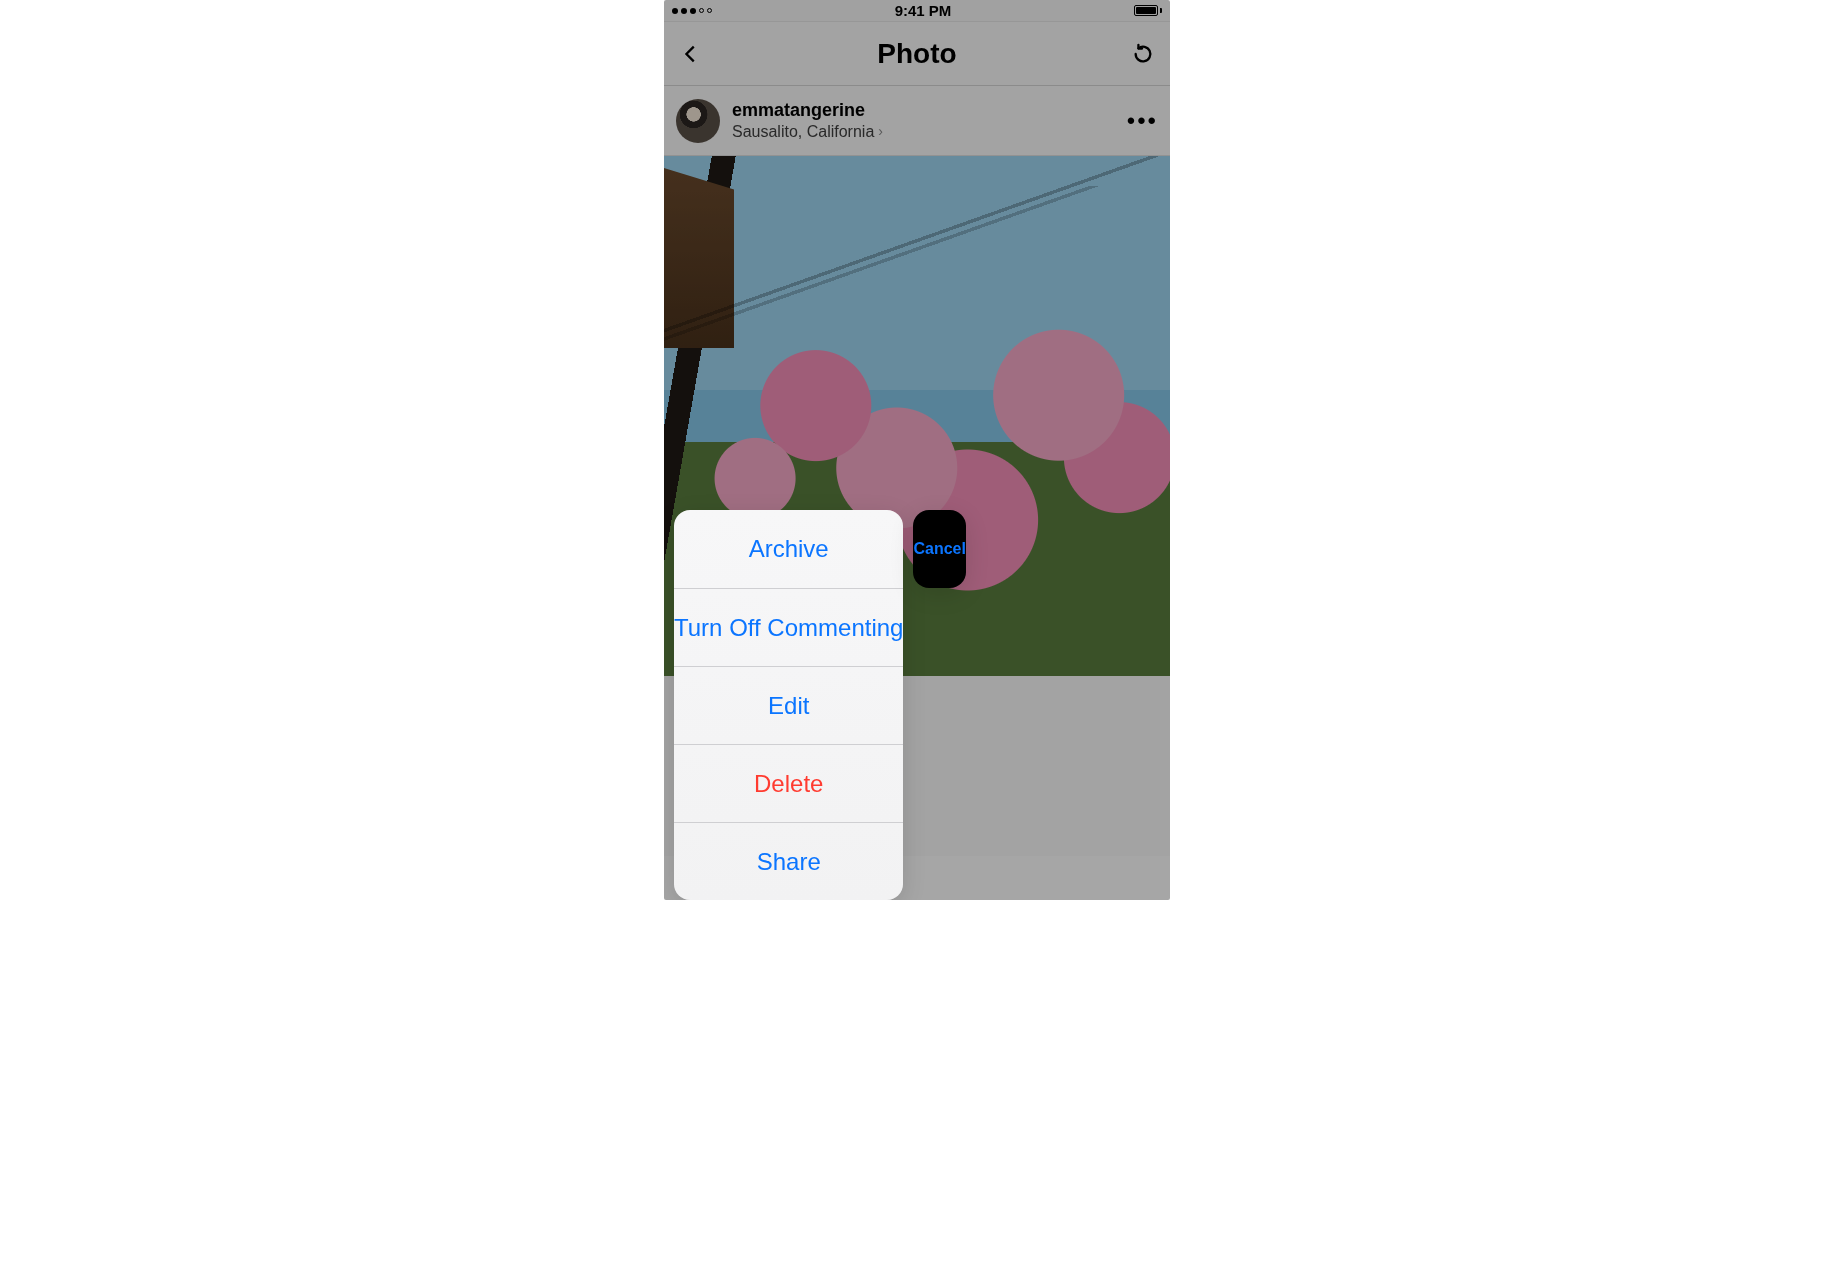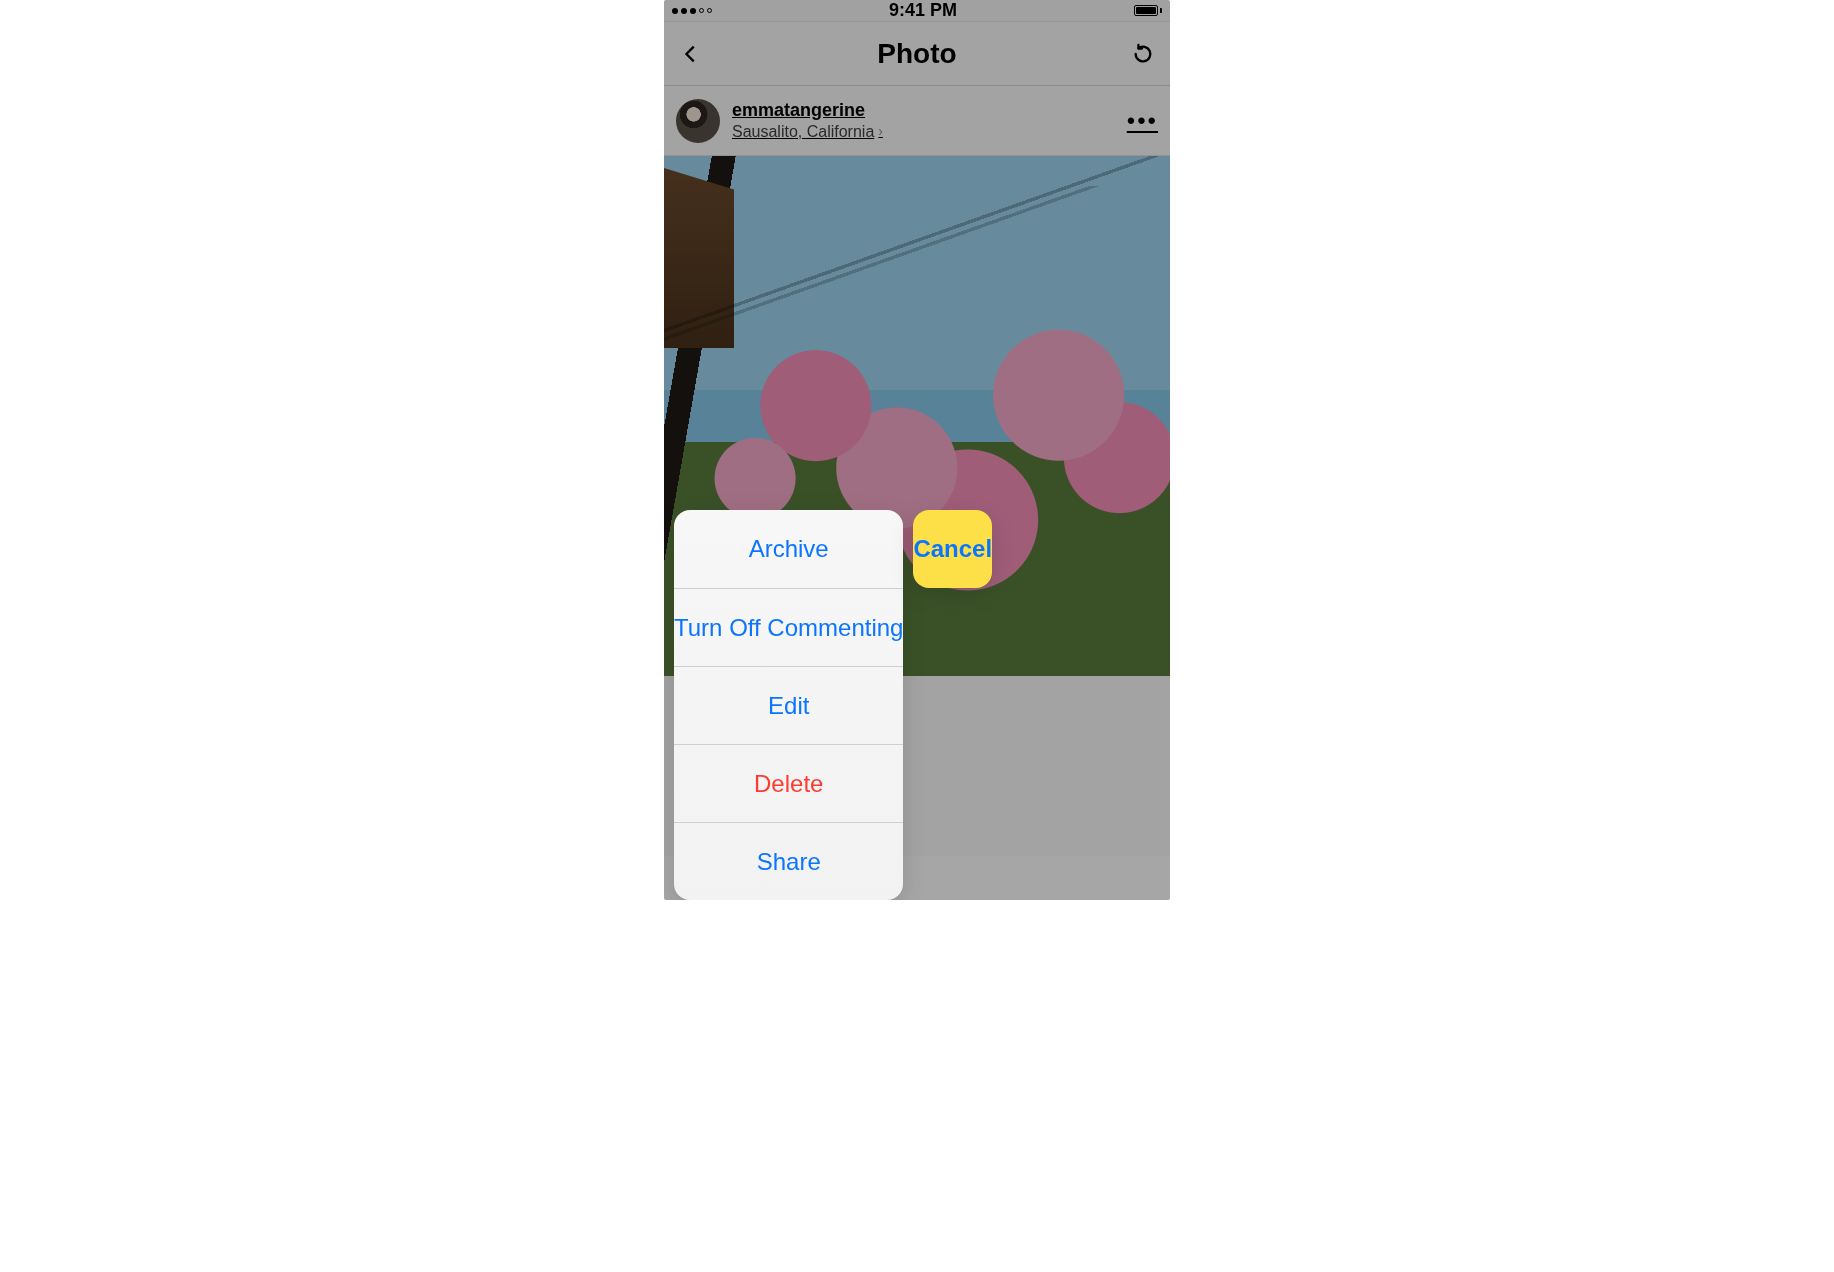--- a/index.html
+++ b/index.html
@@ -27,21 +27,21 @@
     background: rgba(0,0,0,.35);
     pointer-events: none;
   }
   
   .statusbar {
     height: 22px;
     display: flex;
     align-items: center;
     justify-content: space-between;
     padding: 0 8px;
-    font-size: 18px;
+    font-size: 15px;
     font-weight: 600;
     color: #000;
     background: #f8f8f8;
     border-bottom: 1px solid #e8e8e8;
   }
   .dots { display: flex; gap: 3px; align-items: center; }
   .dot { width: 6px; height: 6px; border-radius: 50%; background: #000; }
   .dot.hollow { background: transparent; border: 1px solid #000; width: 5px; height: 5px; }
   .battery { display: flex; align-items: center; gap: 2px; }
   .battery-body { width: 24px; height: 11px; border: 1px solid #000; border-radius: 2px; position: relative; }
@@ -64,21 +64,20 @@
 
   
   .post-header {
     height: 70px;
     background: #fafafa;
     display: flex;
     align-items: center;
     padding: 0 12px;
     gap: 12px;
     border-bottom: 1px solid #e0e0e0;
-    text-decoration: underline;
   }
   .avatar {
     width: 44px; height: 44px; border-radius: 50%;
     background: radial-gradient(circle at 40% 35%, #f3e6d8 0 18%, #2b2623 19% 35%, #5a5048 36% 100%);
     flex: 0 0 auto;
   }
   .post-user { display:flex; flex-direction:column; line-height:1.2; flex:1; }
   .username { font-weight: 700; font-size: 18px; color:#000; }
   .location { font-size: 16px; color:#404040; display:flex; align-items:center; gap:4px; }
   .loc-chevron { font-size: 14px; color:#8a8a8a; }
@@ -145,23 +144,23 @@
     border-top: 1px solid #cfcfd2;
     background: transparent;
     width: 100%;
     cursor: pointer;
   }
   .sheet-item:first-child { border-top: none; }
   .sheet-item.destructive { color: #ff3b30; }
   .cancel-btn {
     height: 78px;
     border-radius: 16px;
-    background: #fde047;
+    background: #000000;
     display:flex; align-items:center; 
-    font-size: 24px; font-weight: 600;
+    font-size: 16px; font-weight: 600;
     color: #0b75ff;
     box-shadow: 0 6px 24px rgba(0,0,0,.12);
     cursor: pointer;
   }
 </style>
 </head>
 <body>
 
 <div class="phone">
 

